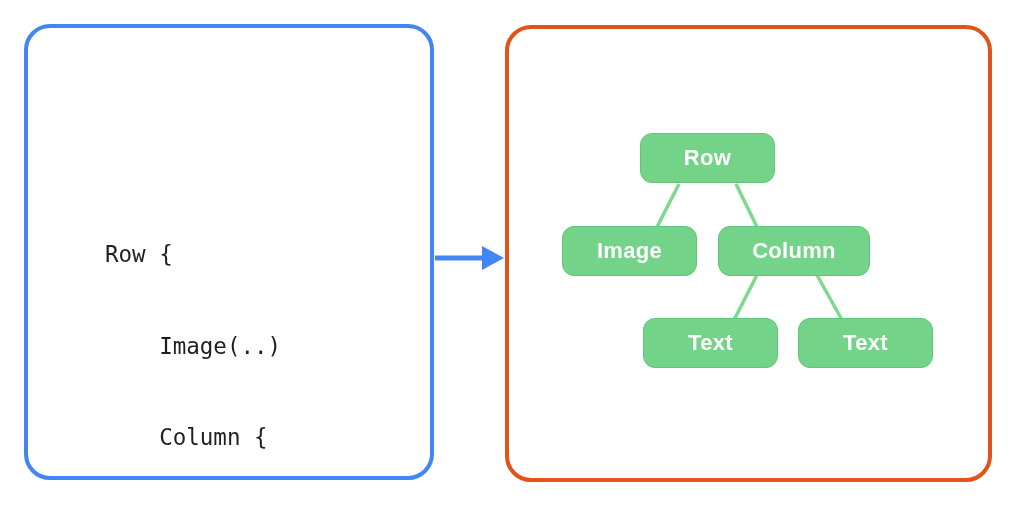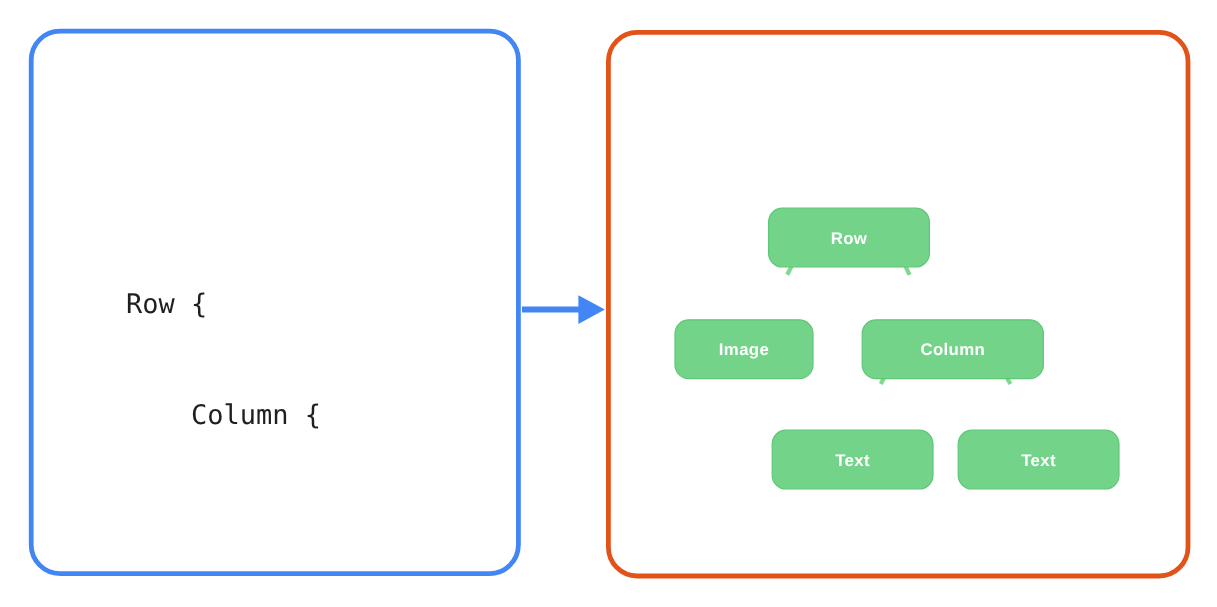--- a/index.html
+++ b/index.html
@@ -53,40 +53,40 @@
   }
   .node {
     position: absolute;
     background: var(--green-fill);
     border: 1.5px solid var(--green-stroke);
     border-radius: 12px;
     display: flex;
     align-items: center;
     justify-content: center;
     color: var(--node-text);
-    font-size: 14px;
+    font-size: 22px;
     font-weight: 700;
     letter-spacing: 0.3px;
-    margin-top: 40px;
   }
   .node.row    { left: 640px; top: 133px; width: 135px; height: 50px; }
-  .node.image  { left: 562px; top: 226px; width: 116px; height: 50px; }
+  .node.image  { left: 562px; top: 226px; width: 135px; height: 50px; }
   .node.column { left: 718px; top: 226px; width: 152px; height: 50px; }
   .node.text1  { left: 643px; top: 318px; width: 135px; height: 50px; }
   .node.text2  { left: 798px; top: 318px; width: 135px; height: 50px; }
 </style>
 </head>
 <body>
 
 <div class="stage">
 
   <div class="panel left">
   </div>
   <div class="code">
     <div>Row {</div>
+    <div>    Image(..)</div>
     <div>    Column {</div>
     
     
     
     
   </div>
 
   <div class="panel right"></div>
 
   <svg class="overlay" width="1014" height="506" viewBox="0 0 1014 506" xmlns="http://www.w3.org/2000/svg">

